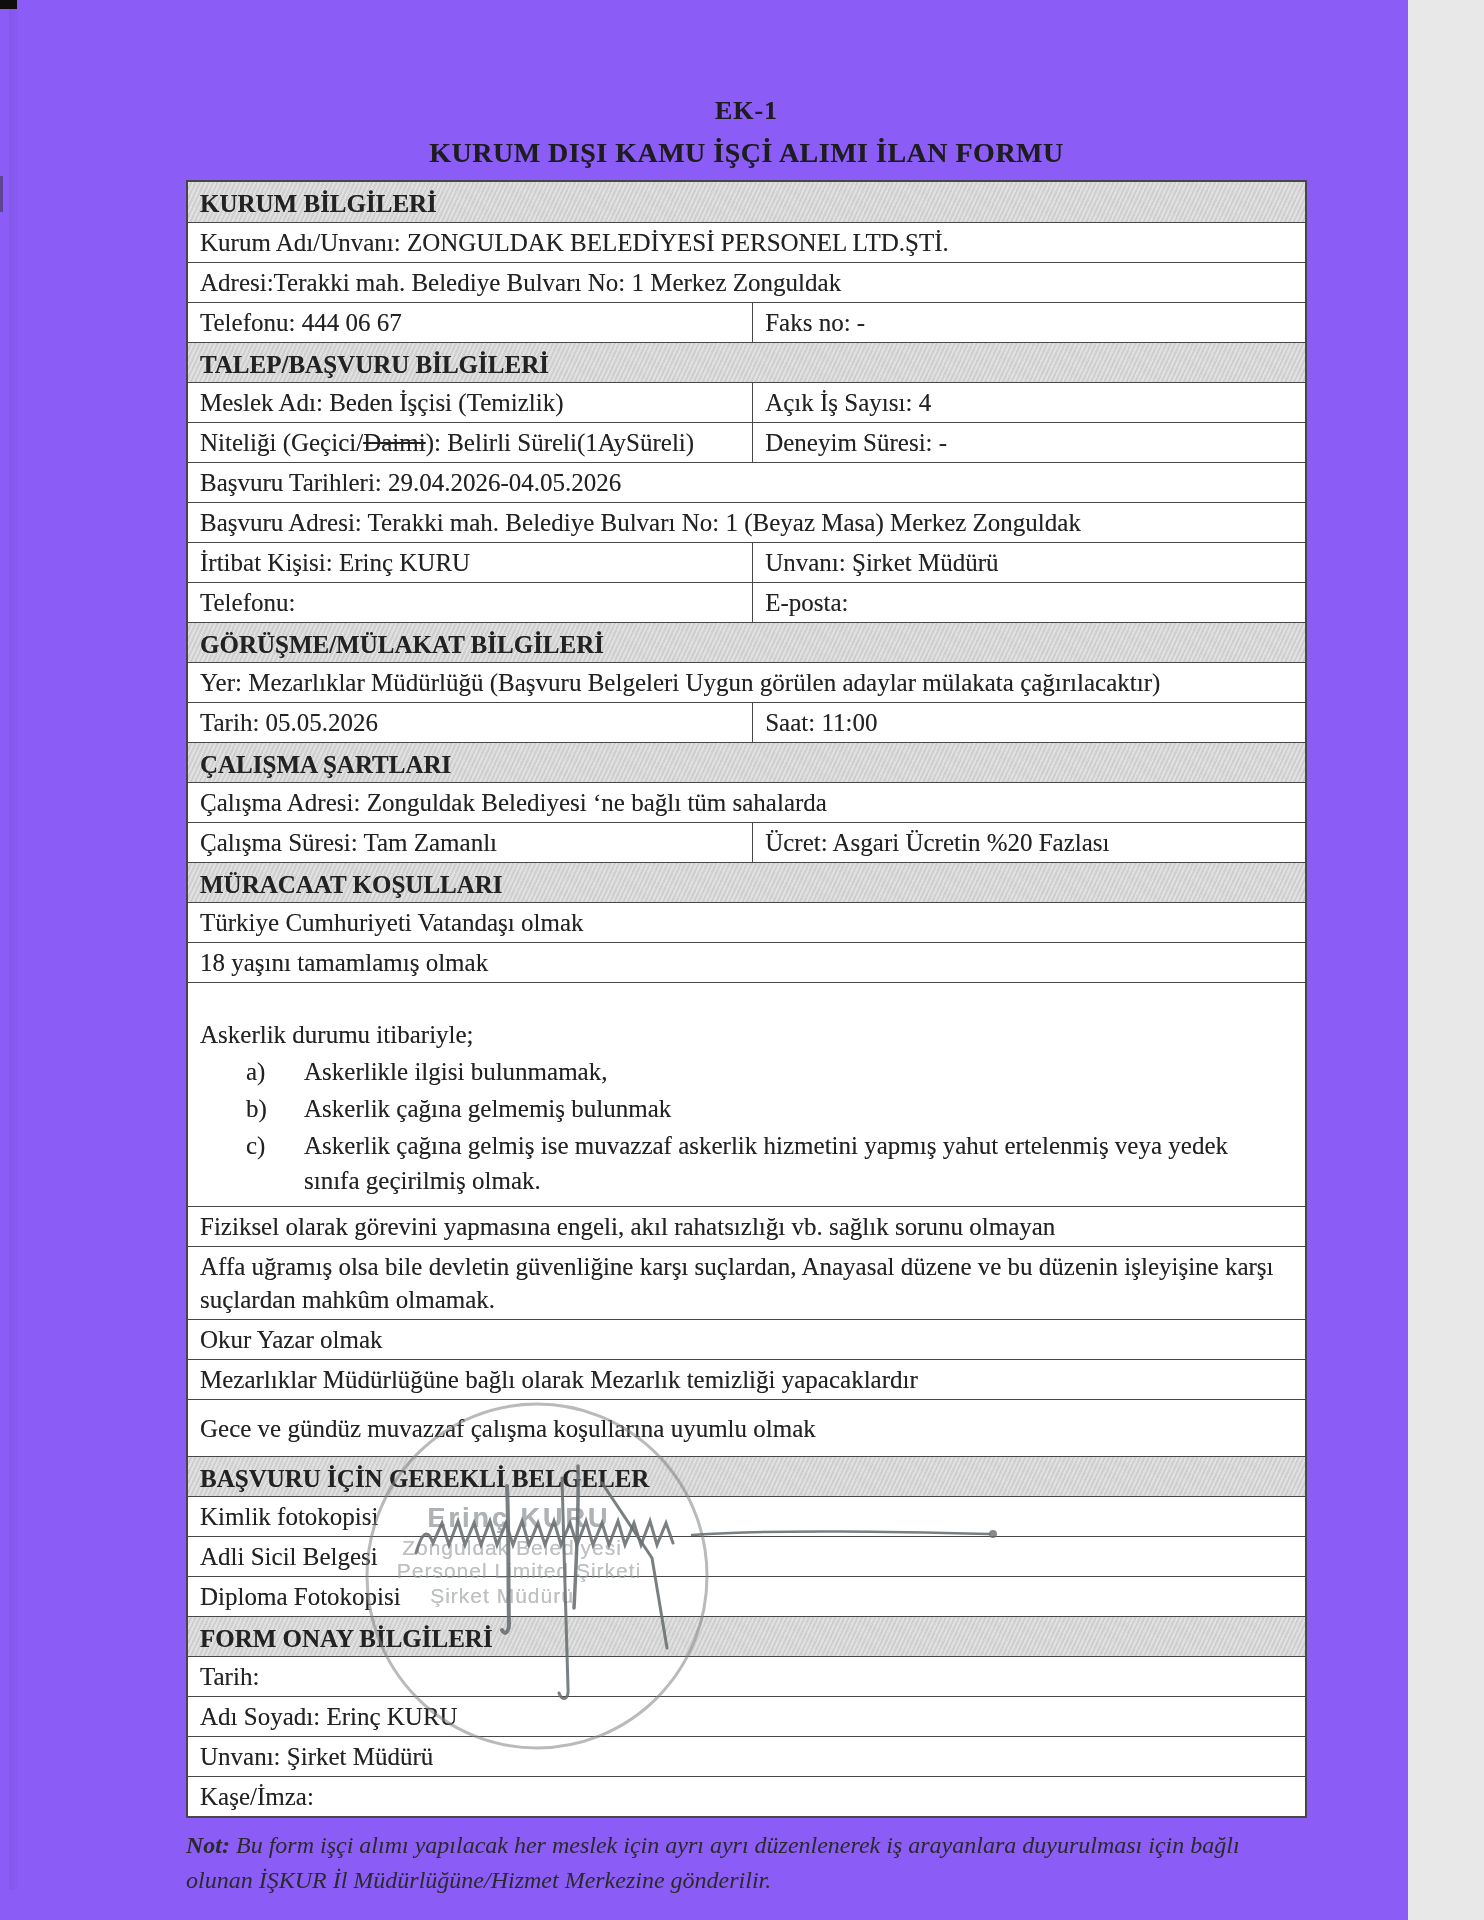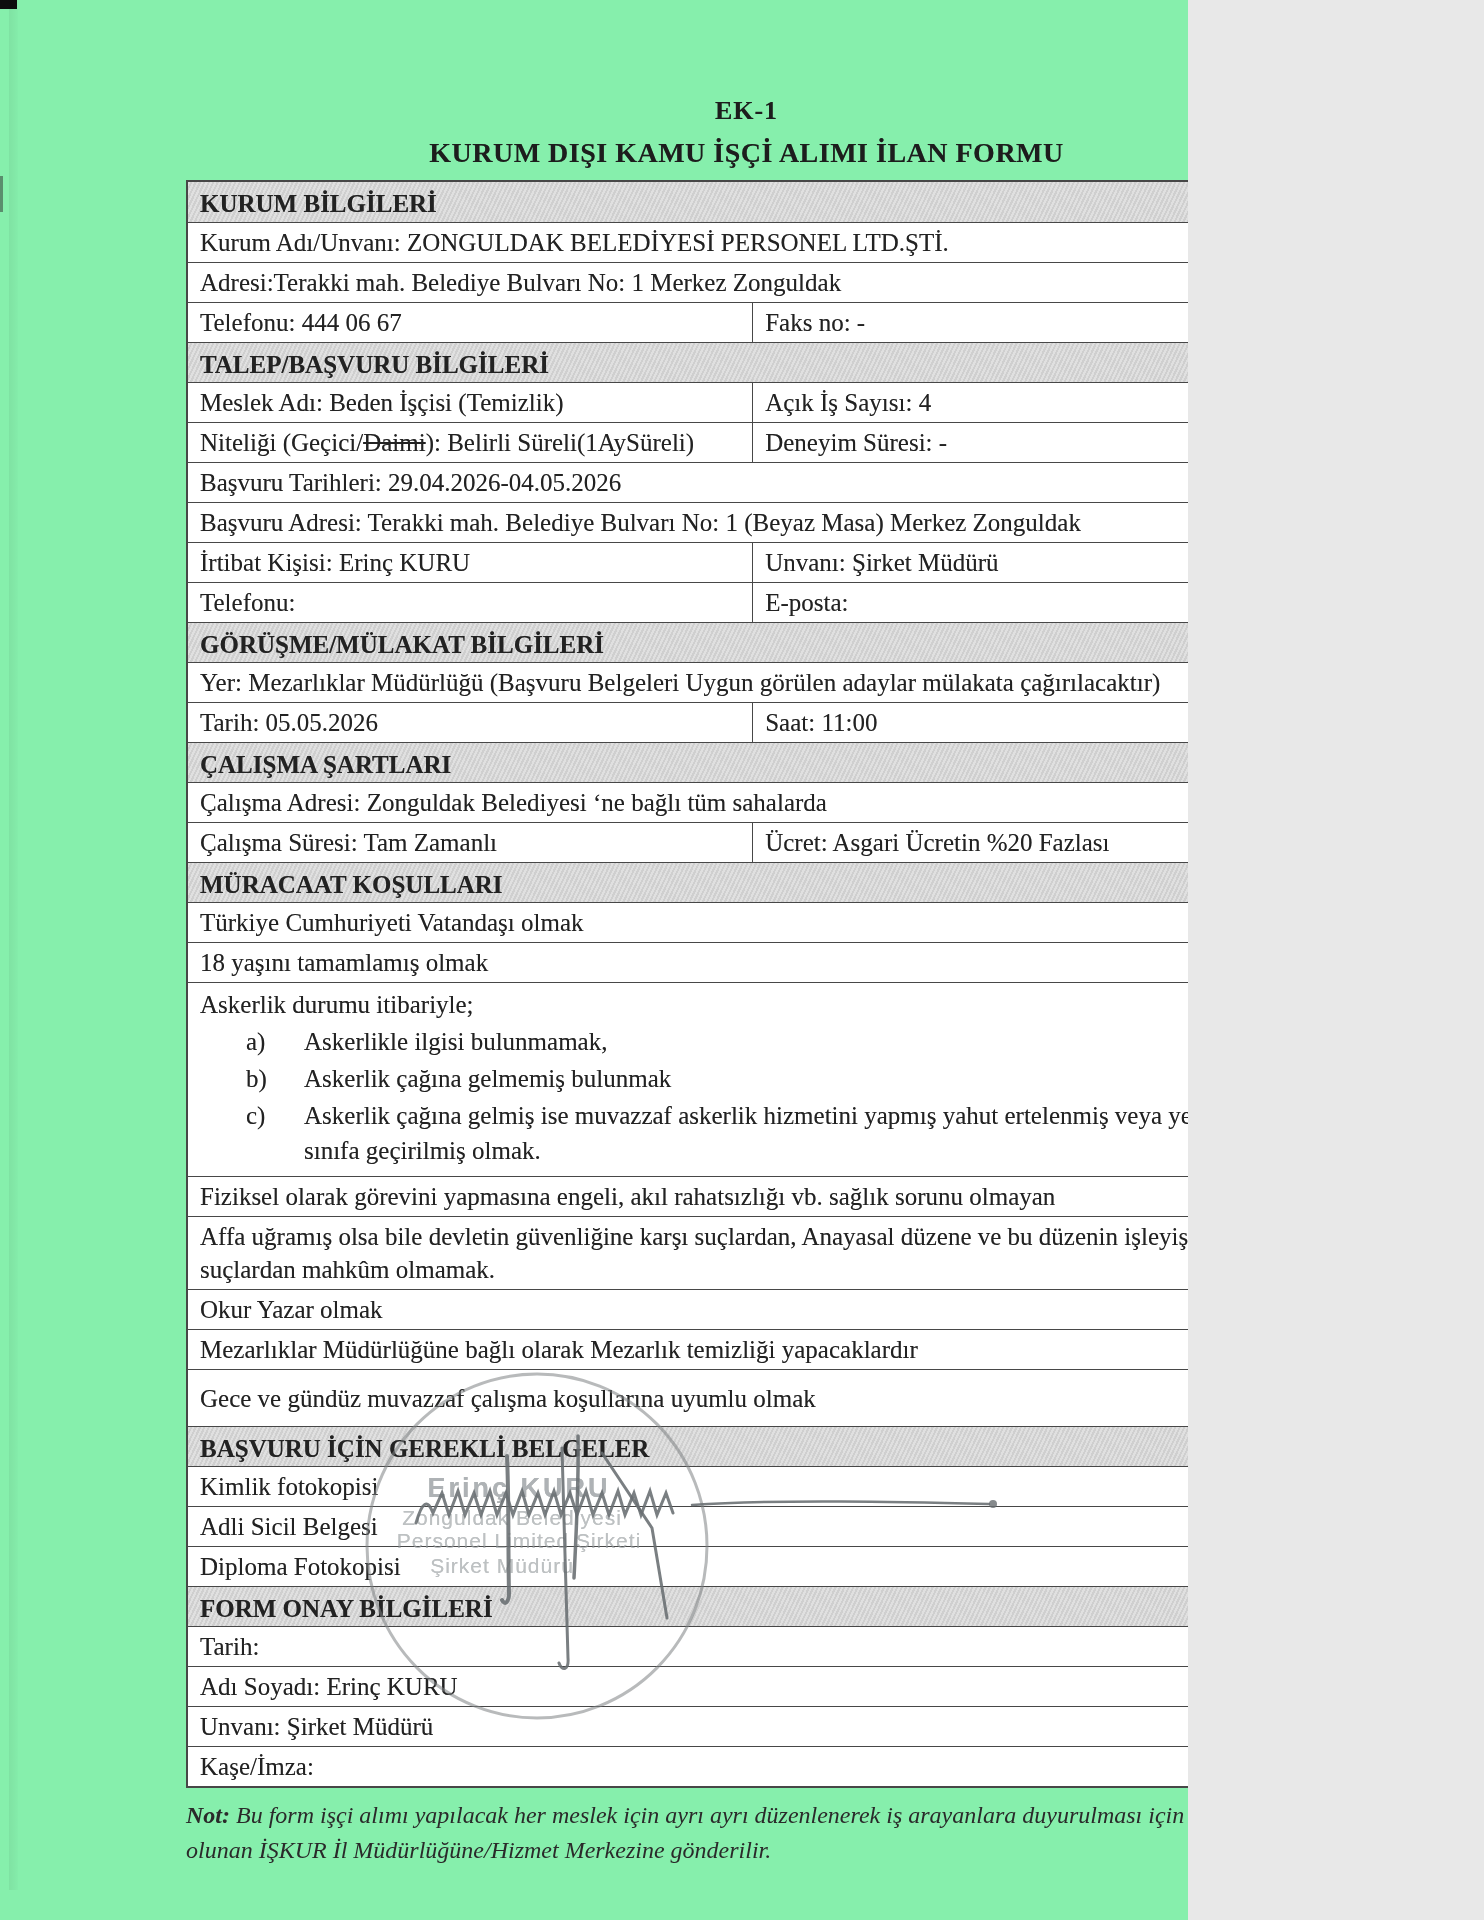--- a/index.html
+++ b/index.html
@@ -6,22 +6,22 @@
     --section-header-bg:#d6d6d6;
     --table-border:#474747;
     --text:#222222;
     --stamp-text:#9aa0a3;
     --signature:#686d71;
   }
   html,body{margin:0;padding:0;}
   body{background:#e8e8e8;}
   .sheet{
     position:relative;
-    width:1188px;height:1920px;
-    background:#86efac;
+    width:1408px;height:1920px;
+    background:#8b5cf6;
     font-family:"Liberation Serif", serif;
     color:var(--text);
     overflow:hidden;
   }
   
   .corner-mark{position:absolute;left:0;top:0;width:17px;height:9px;background:#0e0e0e;}
   .edge-band{position:absolute;left:9px;top:0;width:9px;height:1890px;
     background:linear-gradient(to right, rgba(0,0,0,0.055), rgba(0,0,0,0.012));}
   .edge-tick{position:absolute;left:0;top:176px;width:3px;height:36px;background:rgba(45,45,45,0.5);}
 
@@ -48,21 +48,21 @@
     background:var(--section-header-bg);
     background-image:repeating-linear-gradient(115deg, rgba(255,255,255,0.25) 0 2px, rgba(0,0,0,0.03) 2px 4px);
     font-weight:bold;font-size:25px;align-items:center;padding:4px 10px 0 12px;min-height:40px;
   }
   .cell{padding:3px 10px 3px 12px;display:flex;align-items:center;font-size:25px;line-height:33px;box-sizing:border-box;}
   .row.full .cell{flex:1;}
   .row.split .cell.left{width:50.6%;border-right:1px solid var(--table-border);}
   .row.split .cell.right{flex:1;}
   .row.tall{min-height:57px;}
   .row.list-row{display:block;padding:4px 10px 8px 12px;font-size:25px;}
-  .list-intro{line-height:35px;}
+  .list-intro{line-height:35px;margin-top:30px;}
   .list-item{display:flex;margin-left:46px;line-height:35px;margin-top:2px;}
   .list-marker{width:48px;flex:none;}
   .list-text{flex:1;padding-right:26px;margin-left:10px;}
   .strike{text-decoration:line-through;}
 
   .note{margin-top:10px;width:1084px;font-size:24px;line-height:35px;font-style:italic;color:#2a2a2a;}
   .note .note-label{font-weight:bold;}
 
   .stamp-svg{position:absolute;left:118px;bottom:-72px;width:900px;height:500px;pointer-events:none;}
   .stamp-line{font-family:"Liberation Sans", sans-serif;fill:var(--stamp-text);opacity:0.85;}

